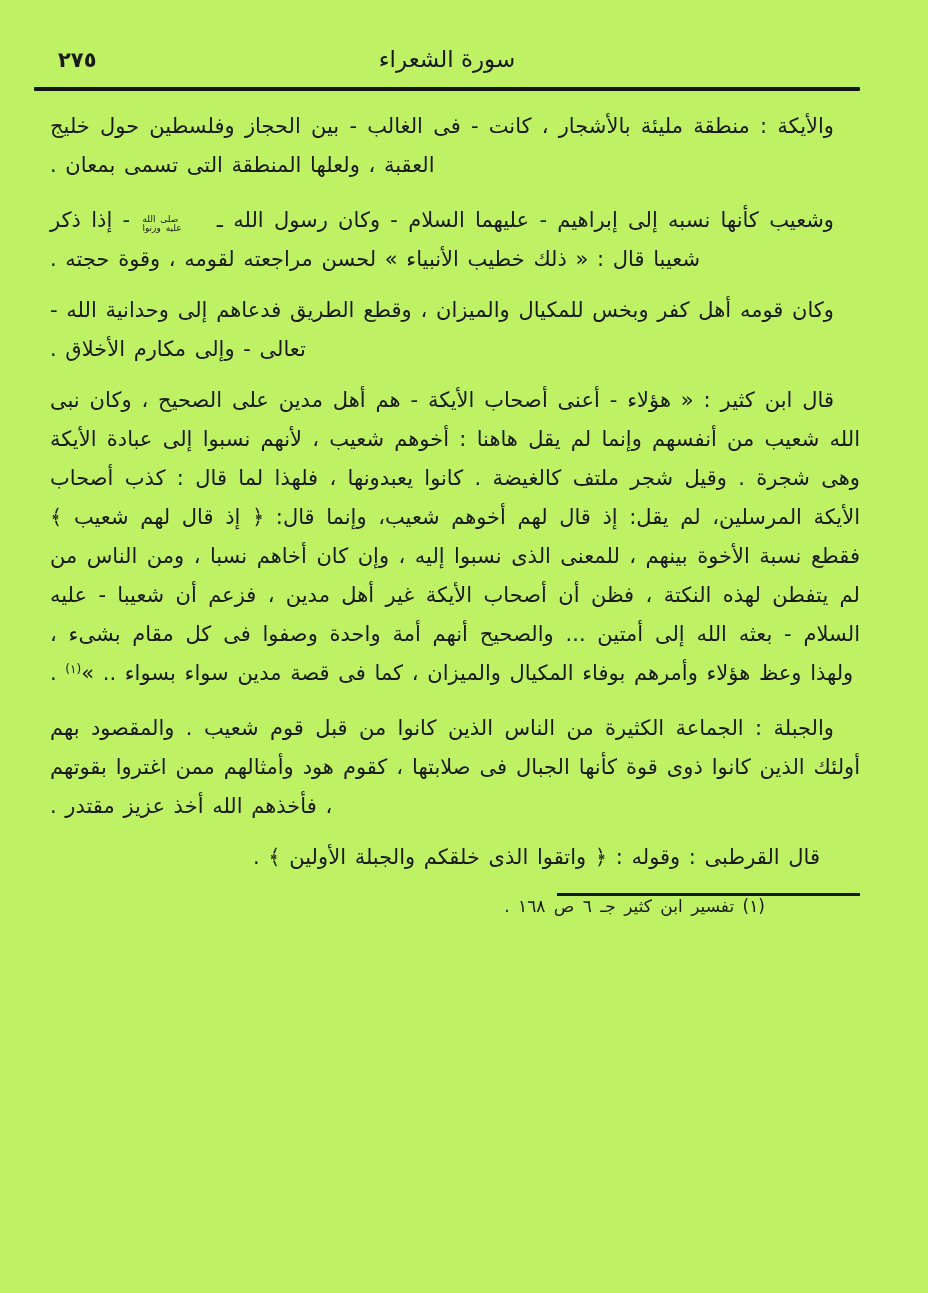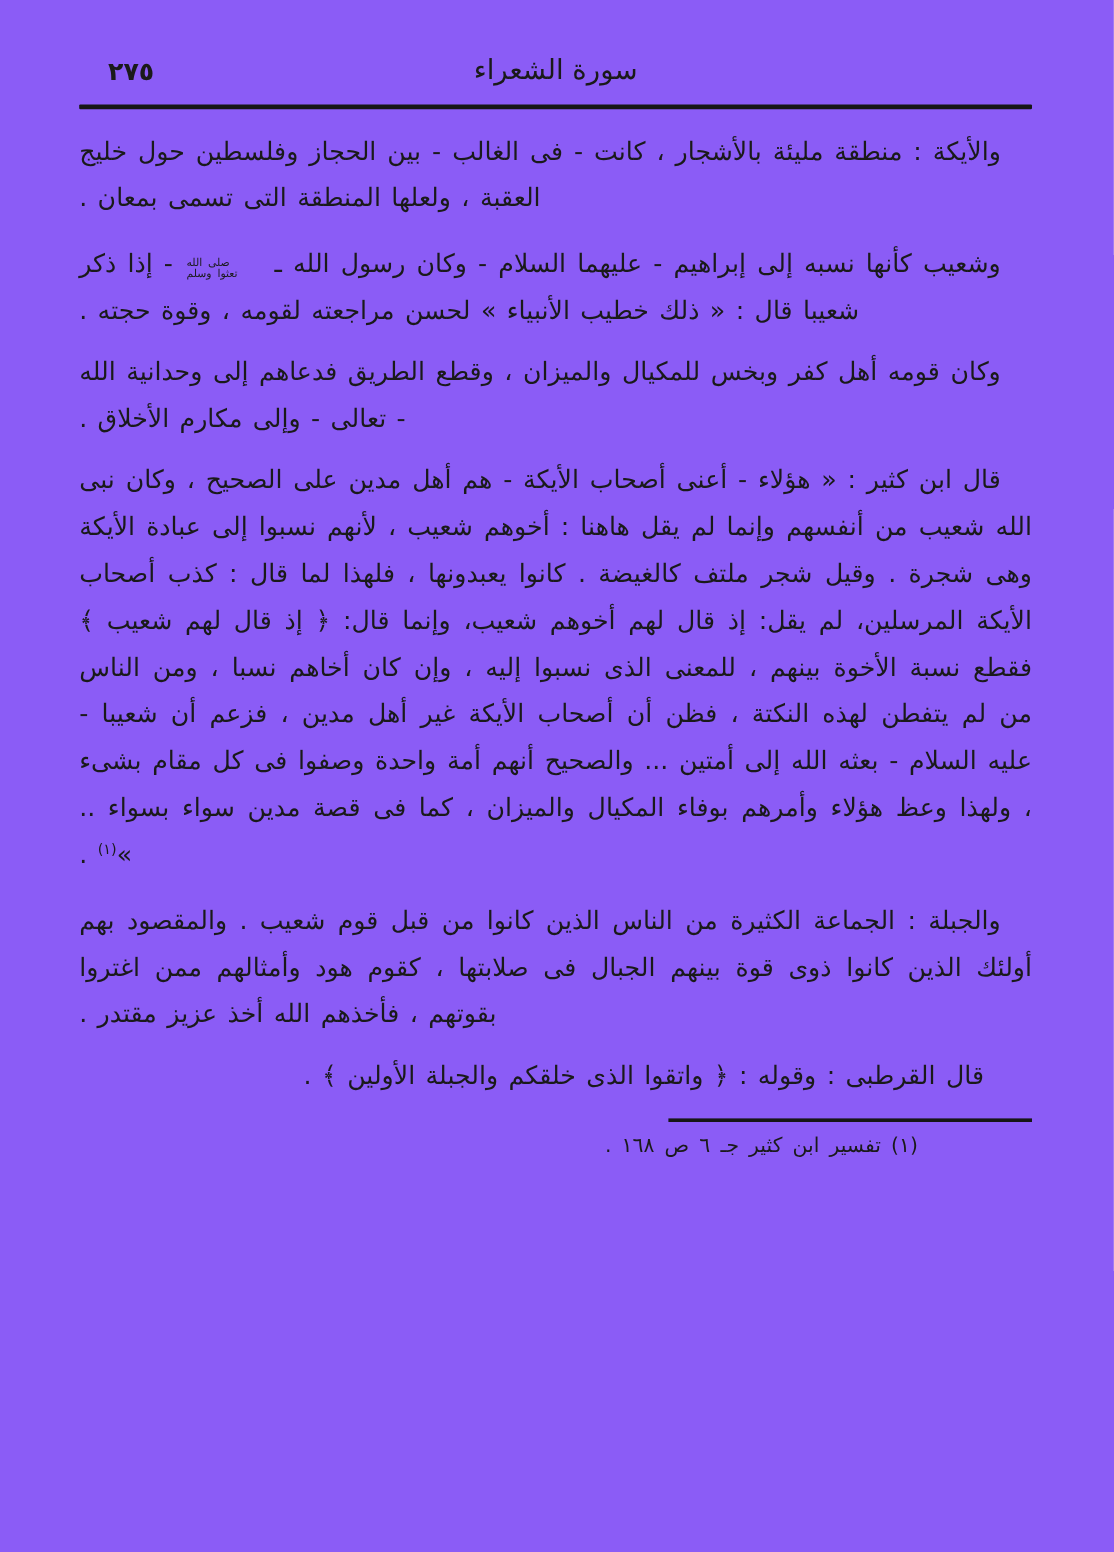--- a/index.html
+++ b/index.html
@@ -6,22 +6,22 @@
   body {
     background: #e9e7e2;
     font-family: "DejaVu Sans", sans-serif;
   }
   .page {
     position: relative;
     width: 928px;
     height: 1293px;
     box-sizing: border-box;
     margin: 0;
-    padding: 44px 68px 0 66px;
-    background: #8b5cf6;
+    padding: 44px 68px 0 34px;
+    background: #bef264;
     color: #1a1a1a;
     direction: rtl;
     overflow: hidden;
   }
   
   .header { position: relative; height: 36px; }
   .page-number {
     position: absolute;
     left: 24px; top: 4px;
     font-size: 21px;
@@ -38,20 +38,21 @@
     background: #161616;
     margin-top: 7px;
     border-radius: 1px;
   }
   
   .body-text {
     margin-top: 16px;
     font-size: 21px;
     line-height: 39px;
     word-spacing: 2px;
+    margin-left: 16px;
   }
   .para {
     margin: 0 0 8px 0;
     text-indent: 26px;
     text-align: justify;
     text-align-last: left;
   }
   .para.mb-md { margin-bottom: 12px; }
   .para.mb-lg { margin-bottom: 16px; }
   .para--single {
@@ -78,21 +79,20 @@
   
   .footnote { margin-top: 16px; }
   .fn-rule {
     width: 303px;
     height: 3px;
     background: #161616;
     margin-left: auto;
     margin-right: 0;
   }
   .fn-text {
-    margin-top: 10px;
     margin-right: 95px;
     font-size: 17px;
     text-align: right;
     word-spacing: 3px;
   }
 </style>
 </head>
 <body>
 
 <div class="page">
@@ -101,29 +101,29 @@
     <div class="page-number">٢٧٥</div>
     <div class="page-title">سورة الشعراء</div>
   </div>
 
   <div class="header-rule"></div>
 
   <div class="body-text">
 
     <p class="para mb-lg">والأيكة : منطقة مليئة بالأشجار ، كانت - فى الغالب - بين الحجاز وفلسطين حول خليج العقبة ، ولعلها المنطقة التى تسمى بمعان .</p>
 
-    <p class="para mb-md"><span>وشعيب كأنها نسبه إلى إبراهيم - عليهما السلام - وكان رسول الله ـ </span><span class="pbuh"><span>صلى الله</span><br><span>تعثوا وسلم</span></span><span> - إذا ذكر شعيبا قال : « ذلك خطيب الأنبياء » لحسن مراجعته لقومه ، وقوة حجته .</span></p>
+    <p class="para mb-md"><span>وشعيب كأنها نسبه إلى إبراهيم - عليهما السلام - وكان رسول الله ـ </span><span class="pbuh"><span>صلى الله</span><br><span>عليه وزنوا</span></span><span> - إذا ذكر شعيبا قال : « ذلك خطيب الأنبياء » لحسن مراجعته لقومه ، وقوة حجته .</span></p>
 
     <p class="para mb-md">وكان قومه أهل كفر وبخس للمكيال والميزان ، وقطع الطريق فدعاهم إلى وحدانية الله - تعالى - وإلى مكارم الأخلاق .</p>
 
     <p class="para mb-lg"><span>قال ابن كثير : « هؤلاء - أعنى أصحاب الأيكة - هم أهل مدين على الصحيح ، وكان نبى الله شعيب من أنفسهم وإنما لم يقل هاهنا : أخوهم شعيب ، لأنهم نسبوا إلى عبادة الأيكة وهى شجرة . وقيل شجر ملتف كالغيضة . كانوا يعبدونها ، فلهذا لما قال : كذب أصحاب الأيكة المرسلين، لم يقل: إذ قال لهم أخوهم شعيب، وإنما قال: ﴿ إذ قال لهم شعيب ﴾ فقطع نسبة الأخوة بينهم ، للمعنى الذى نسبوا إليه ، وإن كان أخاهم نسبا ، ومن الناس من لم يتفطن لهذه النكتة ، فظن أن أصحاب الأيكة غير أهل مدين ، فزعم أن شعيبا - عليه السلام - بعثه الله إلى أمتين ... والصحيح أنهم أمة واحدة وصفوا فى كل مقام بشىء ، ولهذا وعظ هؤلاء وأمرهم بوفاء المكيال والميزان ، كما فى قصة مدين سواء بسواء .. »</span><sup class="fn-marker">(١)</sup><span> .</span></p>
 
 
 
-    <p class="para mb-md">والجبلة : الجماعة الكثيرة من الناس الذين كانوا من قبل قوم شعيب . والمقصود بهم أولئك الذين كانوا ذوى قوة بينهم الجبال فى صلابتها ، كقوم هود وأمثالهم ممن اغتروا بقوتهم ، فأخذهم الله أخذ عزيز مقتدر .</p>
+    <p class="para mb-md">والجبلة : الجماعة الكثيرة من الناس الذين كانوا من قبل قوم شعيب . والمقصود بهم أولئك الذين كانوا ذوى قوة كأنها الجبال فى صلابتها ، كقوم هود وأمثالهم ممن اغتروا بقوتهم ، فأخذهم الله أخذ عزيز مقتدر .</p>
 
     <p class="para para--single">قال القرطبى : وقوله : ﴿ واتقوا الذى خلقكم والجبلة الأولين ﴾ .</p>
 
 
   </div>
 
   <div class="footnote">
     <div class="fn-rule"></div>
     <div class="fn-text">(١) تفسير ابن كثير جـ ٦ ص ١٦٨ .</div>
   </div>

